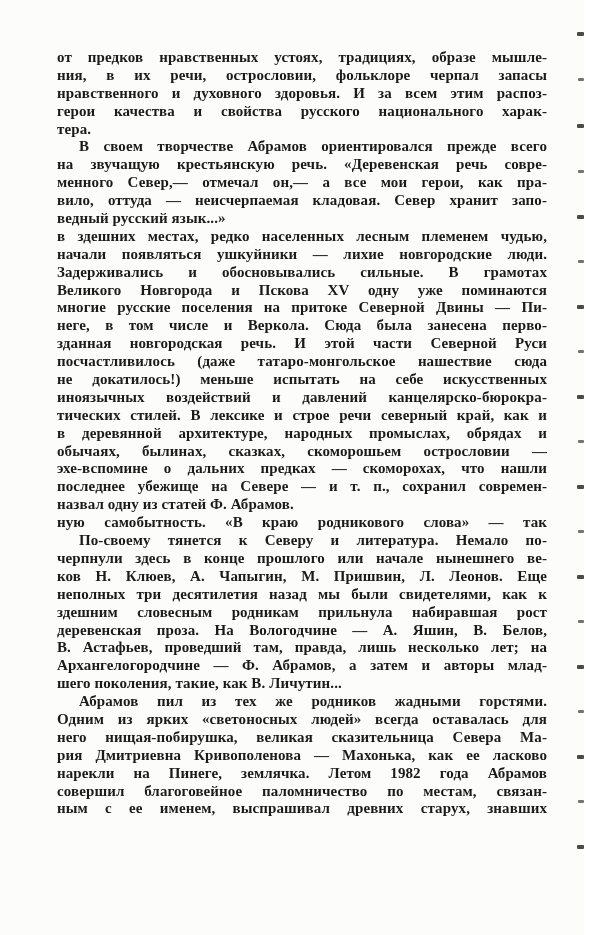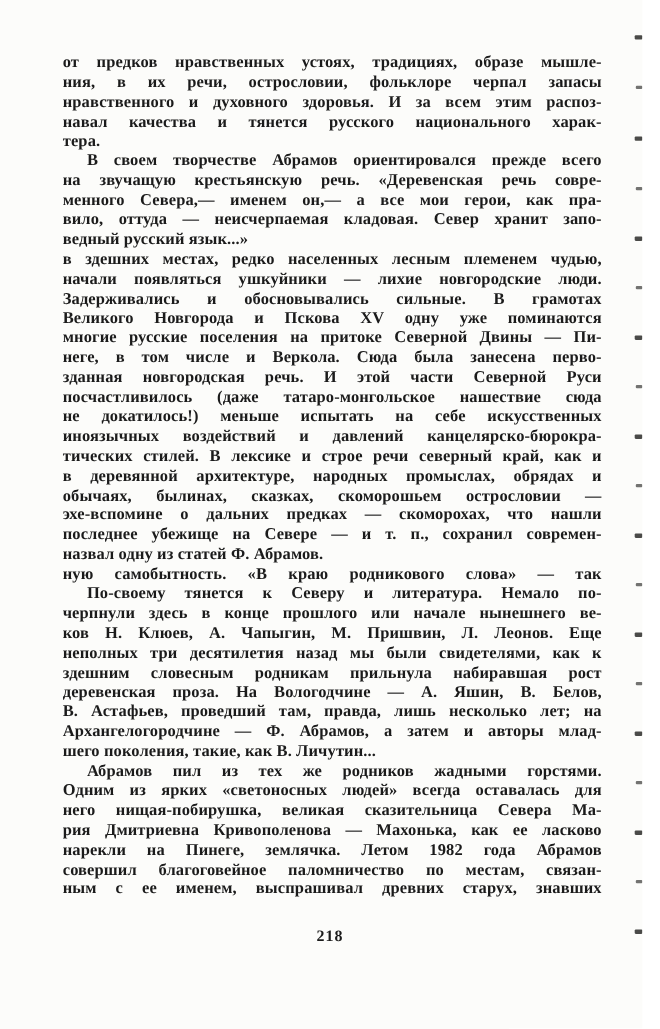--- a/index.html
+++ b/index.html
@@ -73,27 +73,27 @@
 </style>
 </head>
 <body>
 
 <div class="page">
   <div class="text-block">
       <div class="paragraph">
         <div class="line">от предков нравственных устоях, традициях, образе мышле-</div>
         <div class="line">ния, в их речи, острословии, фольклоре черпал запасы</div>
         <div class="line">нравственного и духовного здоровья. И за всем этим распоз-</div>
-        <div class="line">навал качества и тянется русского национального харак-</div>
+        <div class="line">герои качества и свойства русского национального харак-</div>
         <div class="line para-end">тера.</div>
       </div>
       <div class="paragraph">
         <div class="line indent">В своем творчестве Абрамов ориентировался прежде всего</div>
         <div class="line">на звучащую крестьянскую речь. «Деревенская речь совре-</div>
-        <div class="line">менного Севера,— именем он,— а все мои герои, как пра-</div>
+        <div class="line">менного Север,— отмечал он,— а все мои герои, как пра-</div>
         <div class="line">вило, оттуда — неисчерпаемая кладовая. Север хранит запо-</div>
         <div class="line para-end">ведный русский язык...»</div>
       </div>
       <div class="paragraph">
         <div class="line">в здешних местах, редко населенных лесным племенем чудью,</div>
         <div class="line">начали появляться ушкуйники — лихие новгородские люди.</div>
         <div class="line">Задерживались и обосновывались сильные. В грамотах</div>
         <div class="line">Великого Новгорода и Пскова XV одну уже поминаются</div>
         <div class="line">многие русские поселения на притоке Северной Двины — Пи-</div>
         <div class="line">неге, в том числе и Веркола. Сюда была занесена перво-</div>
@@ -123,21 +123,20 @@
       <div class="paragraph">
         <div class="line indent">Абрамов пил из тех же родников жадными горстями.</div>
         <div class="line">Одним из ярких «светоносных людей» всегда оставалась для</div>
         <div class="line">него нищая-побирушка, великая сказительница Севера Ма-</div>
         <div class="line">рия Дмитриевна Кривополенова — Махонька, как ее ласково</div>
         <div class="line">нарекли на Пинеге, землячка. Летом 1982 года Абрамов</div>
         <div class="line">совершил благоговейное паломничество по местам, связан-</div>
         <div class="line">ным с ее именем, выспрашивал древних старух, знавших</div>
       </div>
     </div>
-  <div class="page-number">218</div>
   <div class="scan-marks">
       <div class="scan-mark" style="top: 32px;"></div>
       <div class="scan-mark" style="top: 78px;"></div>
       <div class="scan-mark" style="top: 124px;"></div>
       <div class="scan-mark" style="top: 170px;"></div>
       <div class="scan-mark" style="top: 215px;"></div>
       <div class="scan-mark" style="top: 260px;"></div>
       <div class="scan-mark" style="top: 305px;"></div>
       <div class="scan-mark" style="top: 350px;"></div>
       <div class="scan-mark" style="top: 395px;"></div>

